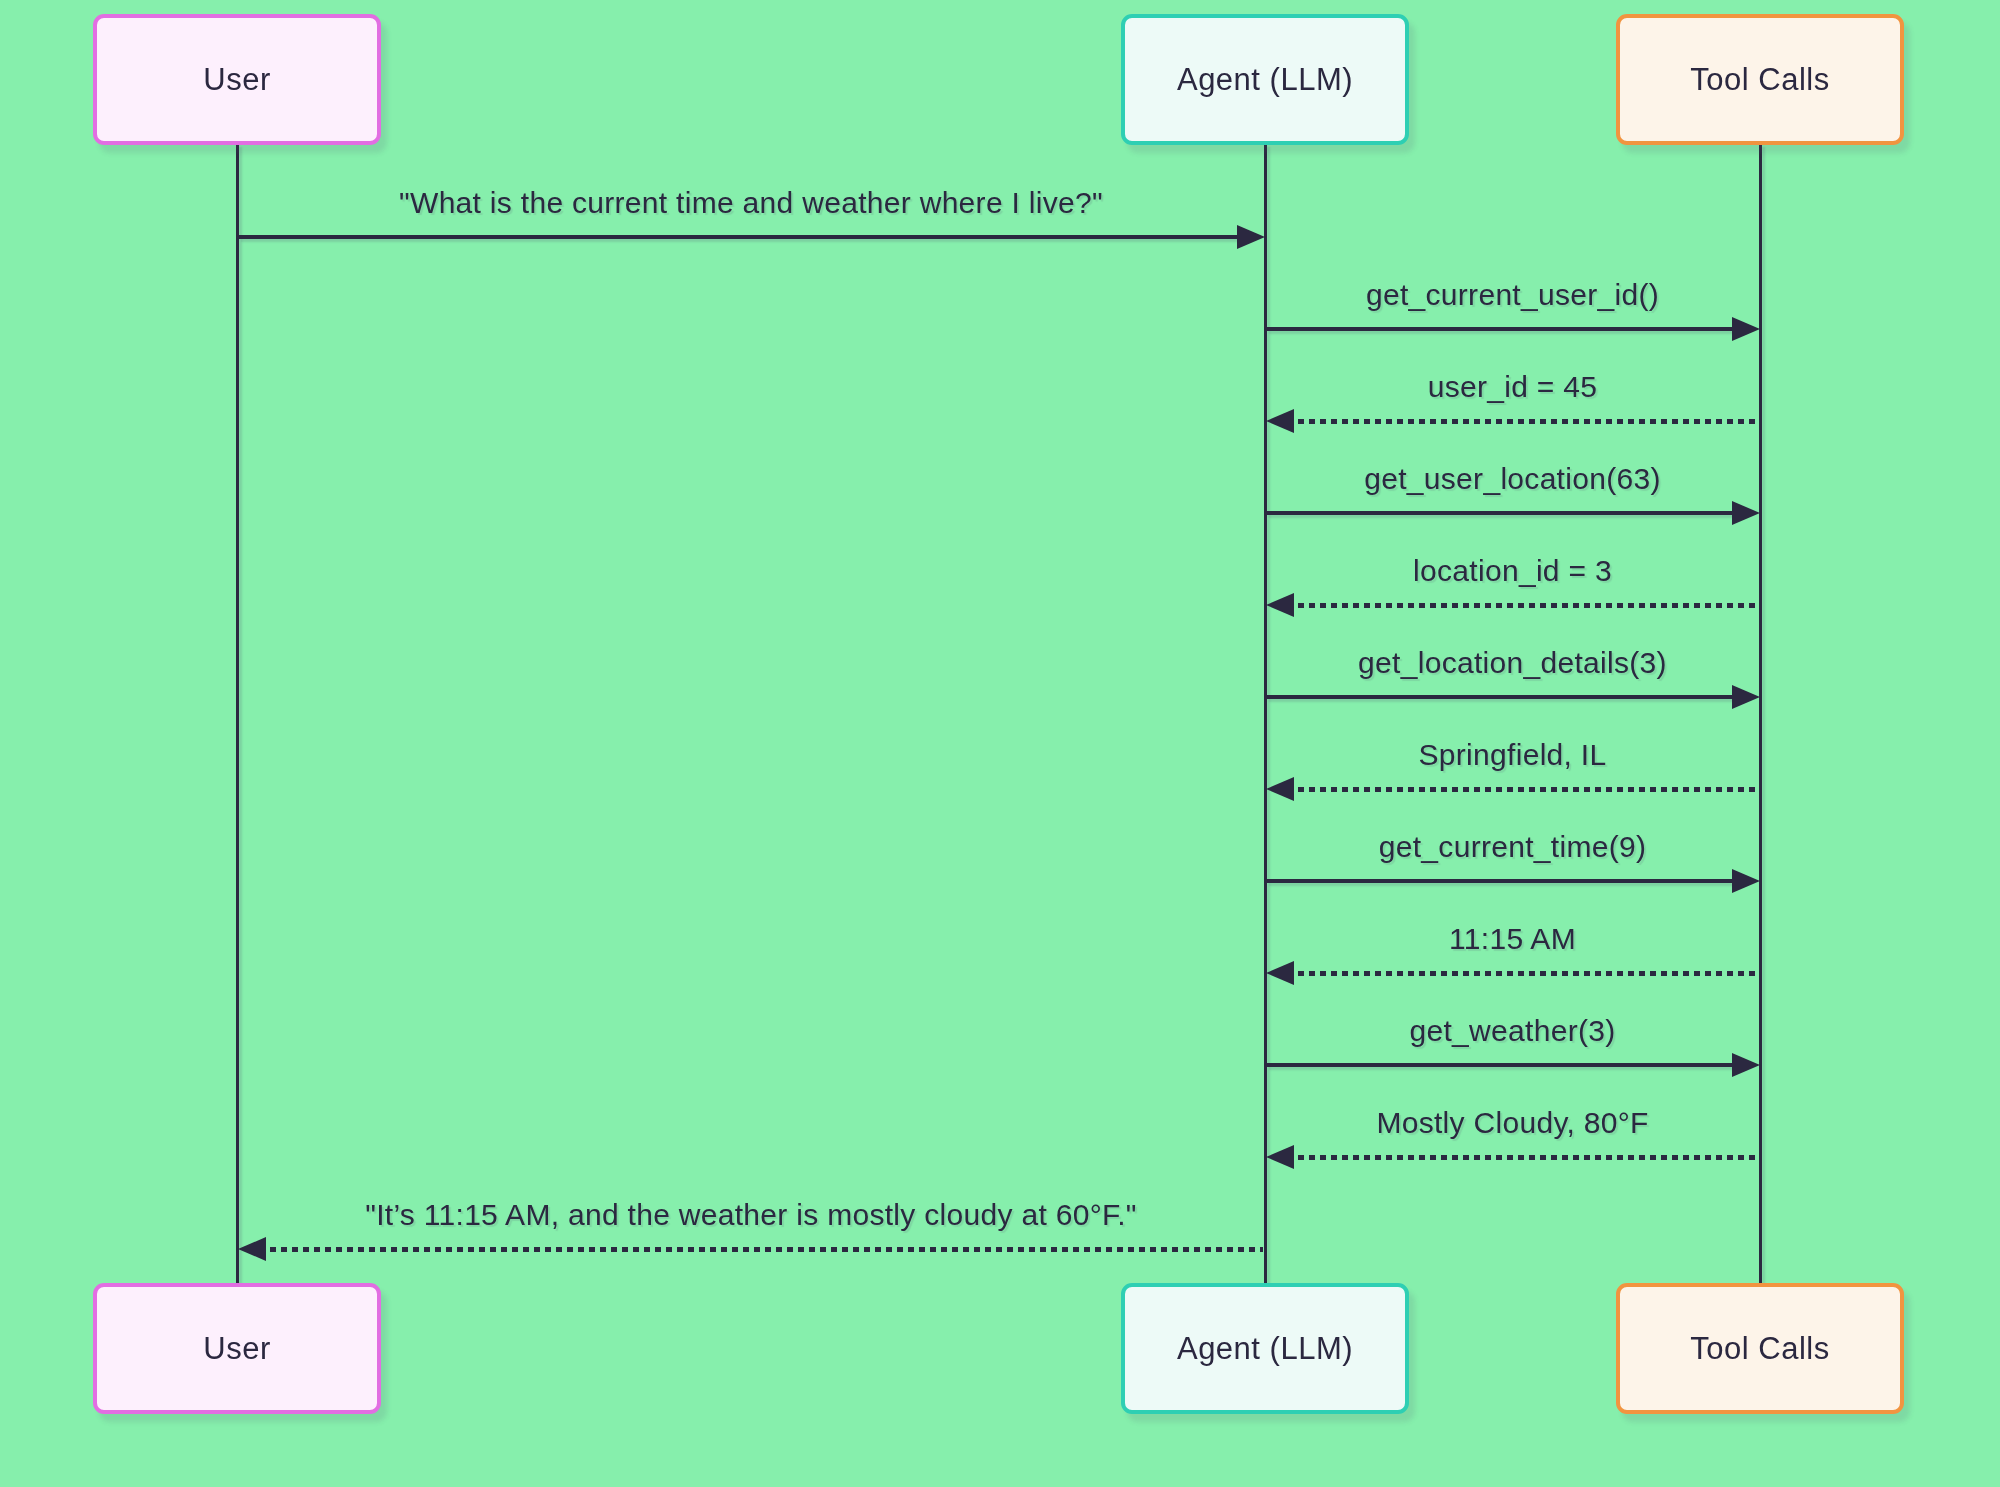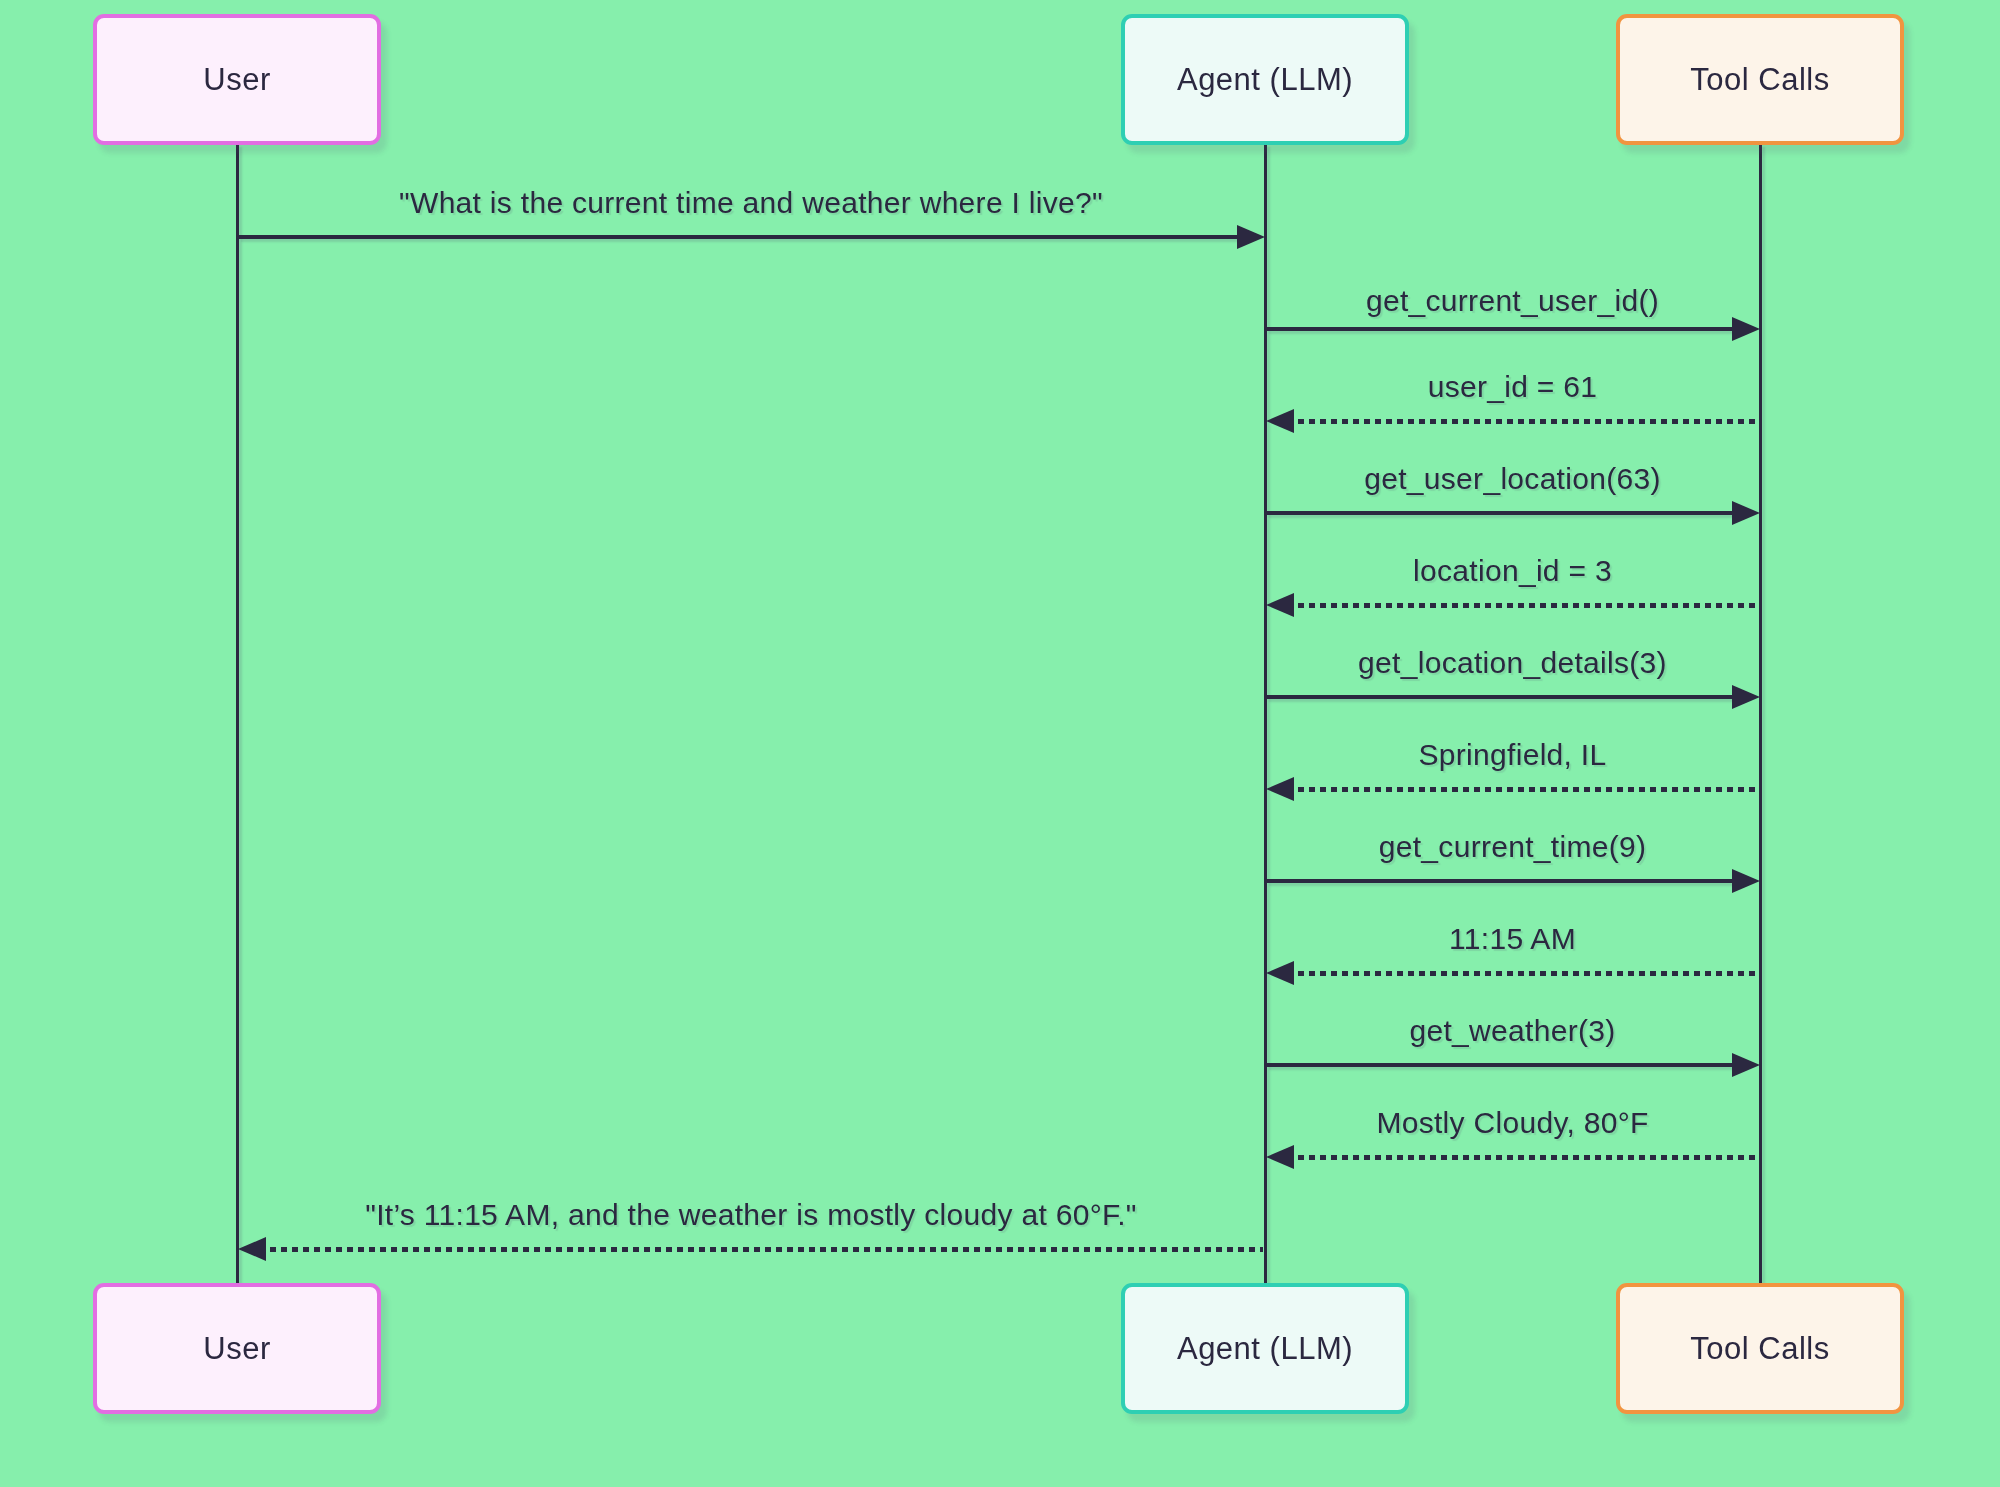--- a/index.html
+++ b/index.html
@@ -95,24 +95,24 @@
     <span>Agent (LLM)</span>
   </div>
   <div class="actor-box" id="box-tool-bottom" style="left: 1616px; top: 1283px; border-color: rgb(241, 148, 64); background: rgb(253, 244, 233);">
     <span>Tool Calls</span>
   </div>
 
   <div id="messages">
       <div class="msg-label" style="left: 751px; top: 181px;">"What is the current time and weather where I live?"</div>
       <div class="msg-line solid" style="left: 239px; width: 1004px; top: 235px;"></div>
       <div class="arrow-head right" style="left: 1237px; top: 225px;"></div>
-      <div class="msg-label" style="left: 1512.5px; top: 273px; margin-top: 6px;">get_current_user_id()</div>
+      <div class="msg-label" style="left: 1512.5px; top: 273px;">get_current_user_id()</div>
       <div class="msg-line solid" style="left: 1267px; width: 471px; top: 327px;"></div>
       <div class="arrow-head right" style="left: 1732px; top: 317px;"></div>
-      <div class="msg-label" style="left: 1512.5px; top: 365px;">user_id = 61</div>
+      <div class="msg-label" style="left: 1512.5px; top: 365px;">user_id = 45</div>
       <div class="msg-line dotted" style="left: 1287px; width: 471px; top: 419px;"></div>
       <div class="arrow-head left" style="left: 1266px; top: 409px;"></div>
       <div class="msg-label" style="left: 1512.5px; top: 457px;">get_user_location(63)</div>
       <div class="msg-line solid" style="left: 1267px; width: 471px; top: 511px;"></div>
       <div class="arrow-head right" style="left: 1732px; top: 501px;"></div>
       <div class="msg-label" style="left: 1512.5px; top: 549px;">location_id = 3</div>
       <div class="msg-line dotted" style="left: 1287px; width: 471px; top: 603px;"></div>
       <div class="arrow-head left" style="left: 1266px; top: 593px;"></div>
       <div class="msg-label" style="left: 1512.5px; top: 641px;">get_location_details(3)</div>
       <div class="msg-line solid" style="left: 1267px; width: 471px; top: 695px;"></div>

